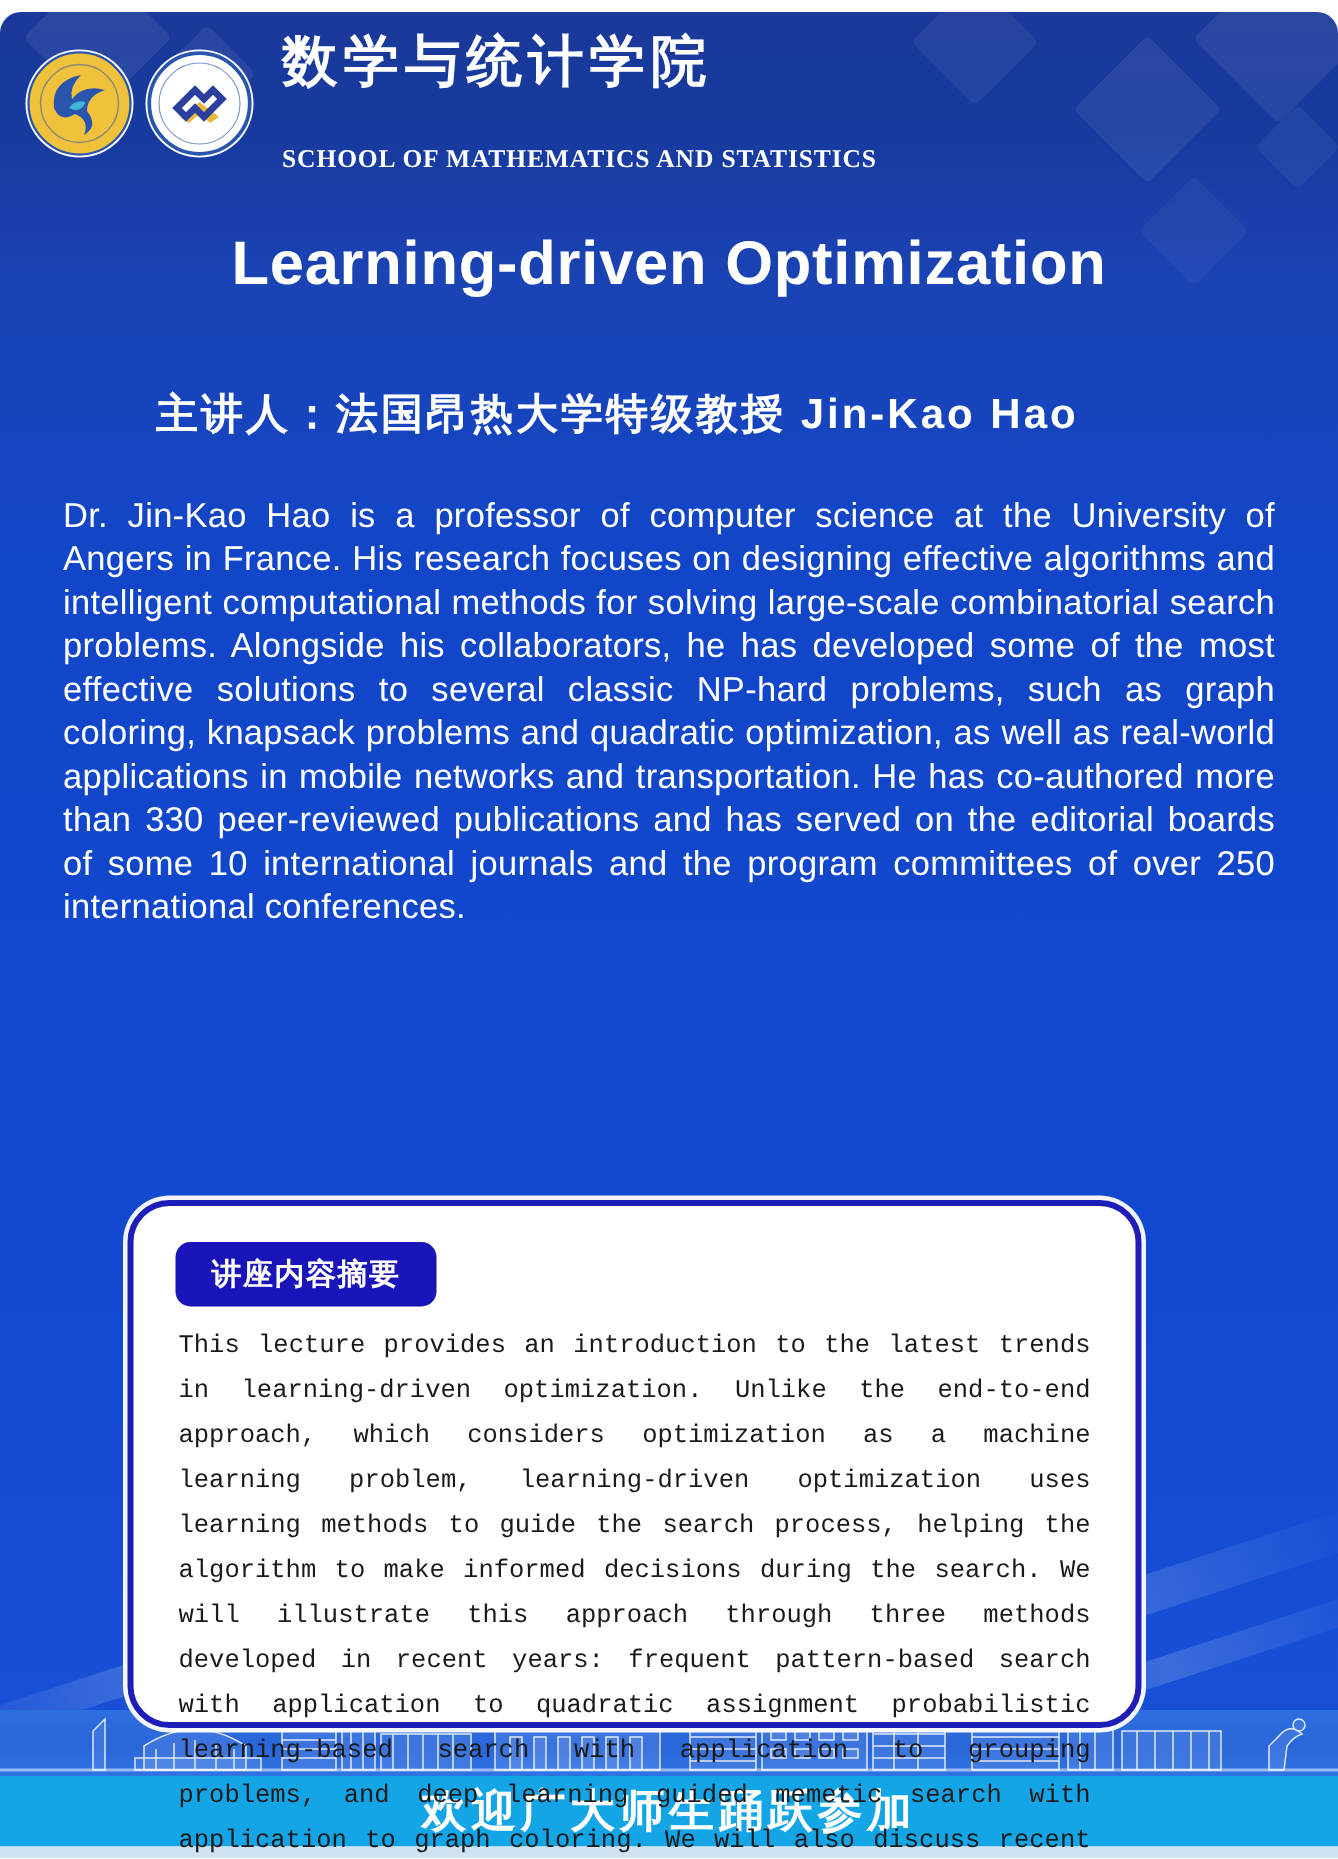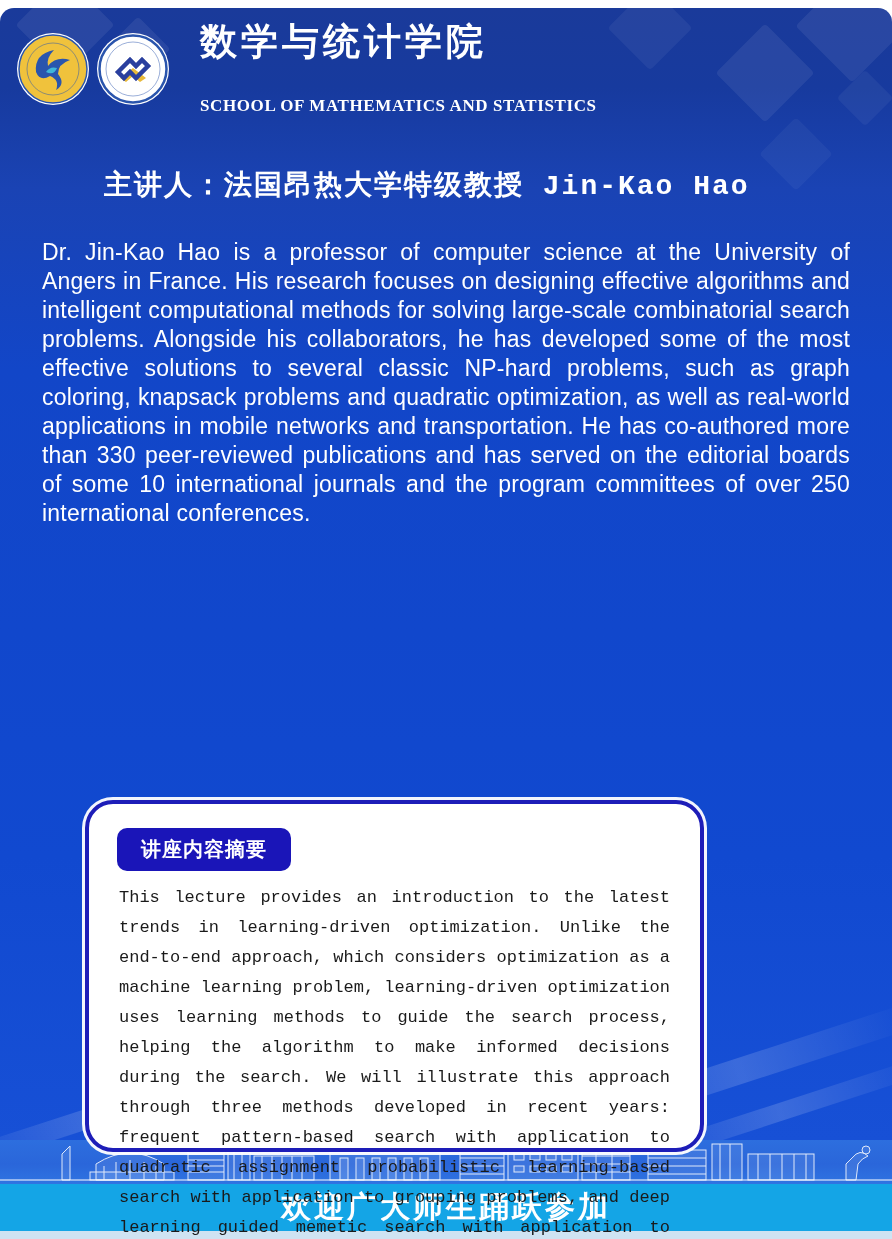--- a/index.html
+++ b/index.html
@@ -15,39 +15,39 @@
         background:linear-gradient(180deg,#2d6ede 0%,#2a66da 55%,#2f74e2 100%);}
   .banner{height:47px;background:#14a5e6;display:flex;align-items:center;justify-content:center;text-align:right;}
   .bottom-strip{height:8px;background:#cfe3f2;}
 
   
   .diamond{position:absolute;background:rgba(255,255,255,0.07);transform:rotate(45deg);border-radius:4px;}
 
   
   .header-row{position:relative;display:flex;align-items:center;padding:22px 0 0 16px;height:78px;}
   .logo{width:74px;height:74px;flex:0 0 auto;margin-right:6px;}
-  .school-names{margin-left:24px;display:flex;flex-direction:column;gap:31px;}
+  .school-names{margin-left:12px;display:flex;flex-direction:column;gap:31px;}
   .school-zh{font-size:37px;font-weight:bold;letter-spacing:4px;font-family:"Liberation Serif","DejaVu Serif",serif;line-height:1.1;}
   .school-en{font-size:17px;font-weight:bold;letter-spacing:0.6px;font-family:"Liberation Serif","DejaVu Serif",serif;margin-top:2px;}
 
   
   .main-title{margin-top:44px;text-align:center;font-size:41px;font-weight:bold;letter-spacing:0.5px;}
 
   
   .info-block{margin:58px 0 0 104px;}
-  .info-line{font-size:28px;font-weight:bold;margin-bottom:24px;letter-spacing:1px;white-space:nowrap;font-family:Liberation Mono, monospace;}
+  .info-line{font-size:28px;font-weight:bold;margin-bottom:24px;letter-spacing:1px;white-space:nowrap;}
   .info-line .lbl{letter-spacing:2px;}
   .info-line .val{letter-spacing:2px;}
 
   
   .bio{margin:34px 42px 0 42px;font-size:23px;font-weight:normal;line-height:29px;
        text-align:justify;letter-spacing:0.2px;}
 
   
-  .card{position:absolute;left:85px;top:800px;width:619px;height:352px;z-index:6;
+  .card{position:absolute;left:85px;top:800px;width:676px;height:352px;z-index:6;
         background:#ffffff;border:4px solid #1d1db8;border-radius:28px;
         box-shadow:0 0 0 3px rgba(255,255,255,0.95);box-sizing:border-box;}
   .card-pill{display:inline-block;margin:24px 0 0 28px;padding:8px 24px;background:#1a15b8;
         border-radius:10px;color:#ffffff;font-size:20px;font-weight:bold;letter-spacing:1px;}
   .card-body{margin:12px 30px 0 30px;font-size:17px;line-height:30px;color:#1a1a1a;
         text-align:justify;font-family:Liberation Mono, monospace;}
 
   
   .streak{position:absolute;background:linear-gradient(90deg,rgba(255,255,255,0),rgba(255,255,255,0.16),rgba(255,255,255,0));transform:rotate(-18deg);}
 
@@ -84,20 +84,21 @@
         <circle cx="37" cy="37" r="27" fill="none" stroke="#2a55ad" stroke-width="0.8" opacity="0.6"></circle>
         <path d="M24 46 L37 36 L50 46 L44 50 L37 44 L30 50 Z" fill="#e8b93a"></path>
         <path d="M22 40 L34 28 L40 34 L46 28 L52 34 L40 46 L34 40 L28 46 Z" fill="none" stroke="#2a3f9e" stroke-width="4.5" stroke-linejoin="miter"></path>
       </svg>
       <div class="school-names">
         <div class="school-zh">数学与统计学院</div>
         <div class="school-en">SCHOOL OF MATHEMATICS AND STATISTICS</div>
       </div>
     </div>
 
+    <div class="main-title">Learning-driven Optimization</div>
 
     <div class="info-block">
       <div class="info-line">
         <span class="lbl">主讲人：</span><span class="val">法国昂热大学特级教授 Jin-Kao Hao</span>
       </div>
     </div>
 
     <div class="bio">Dr. Jin-Kao Hao is a professor of computer science at the University of Angers in France. His research focuses on designing effective algorithms and intelligent computational methods for solving large-scale combinatorial search problems. Alongside his collaborators, he has developed some of the most effective solutions to several classic NP-hard problems, such as graph coloring, knapsack problems and quadratic optimization, as well as real-world applications in mobile networks and transportation. He has co-authored more than 330 peer-reviewed publications and has served on the editorial boards of some 10 international journals and the program committees of over 250 international conferences.</div>
 
     <div class="streak" style="left:560px;top:1050px;width:360px;height:26px;"></div>

